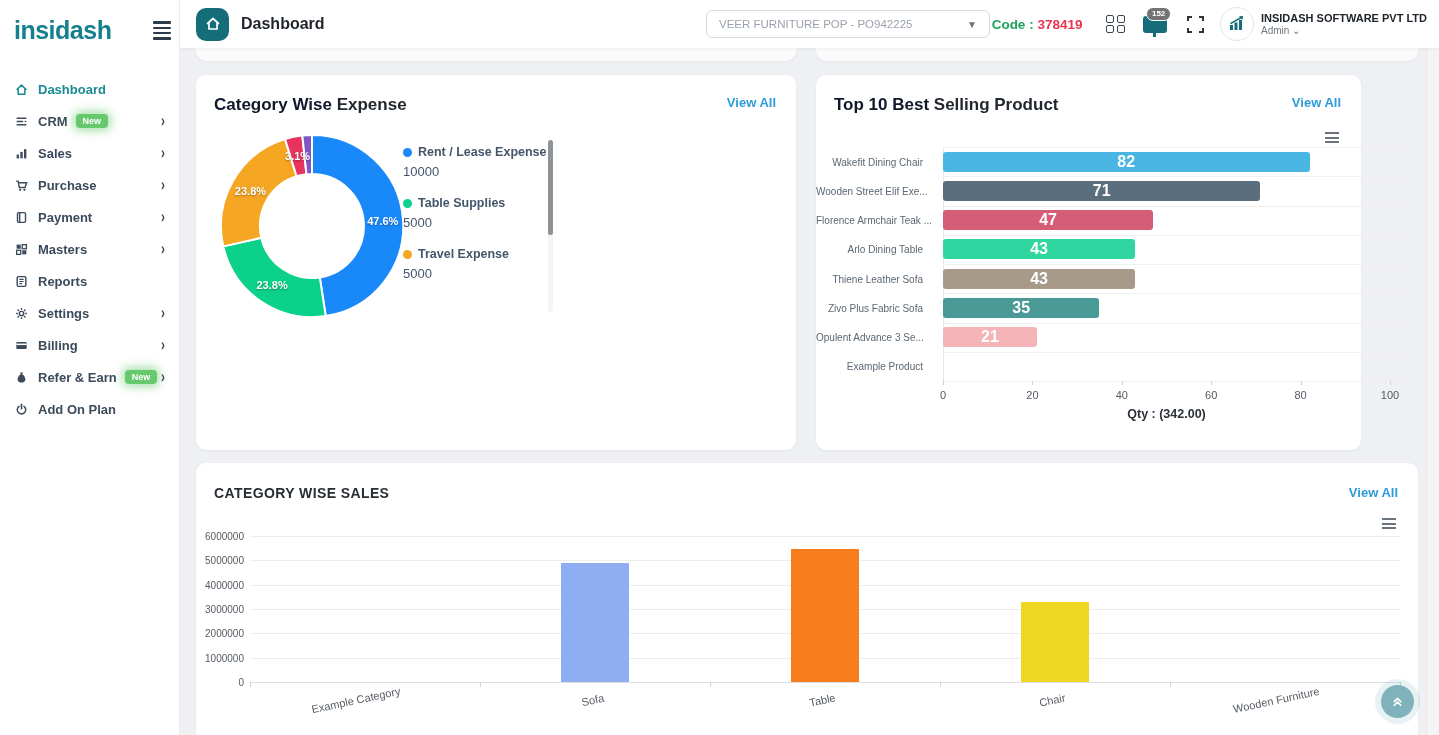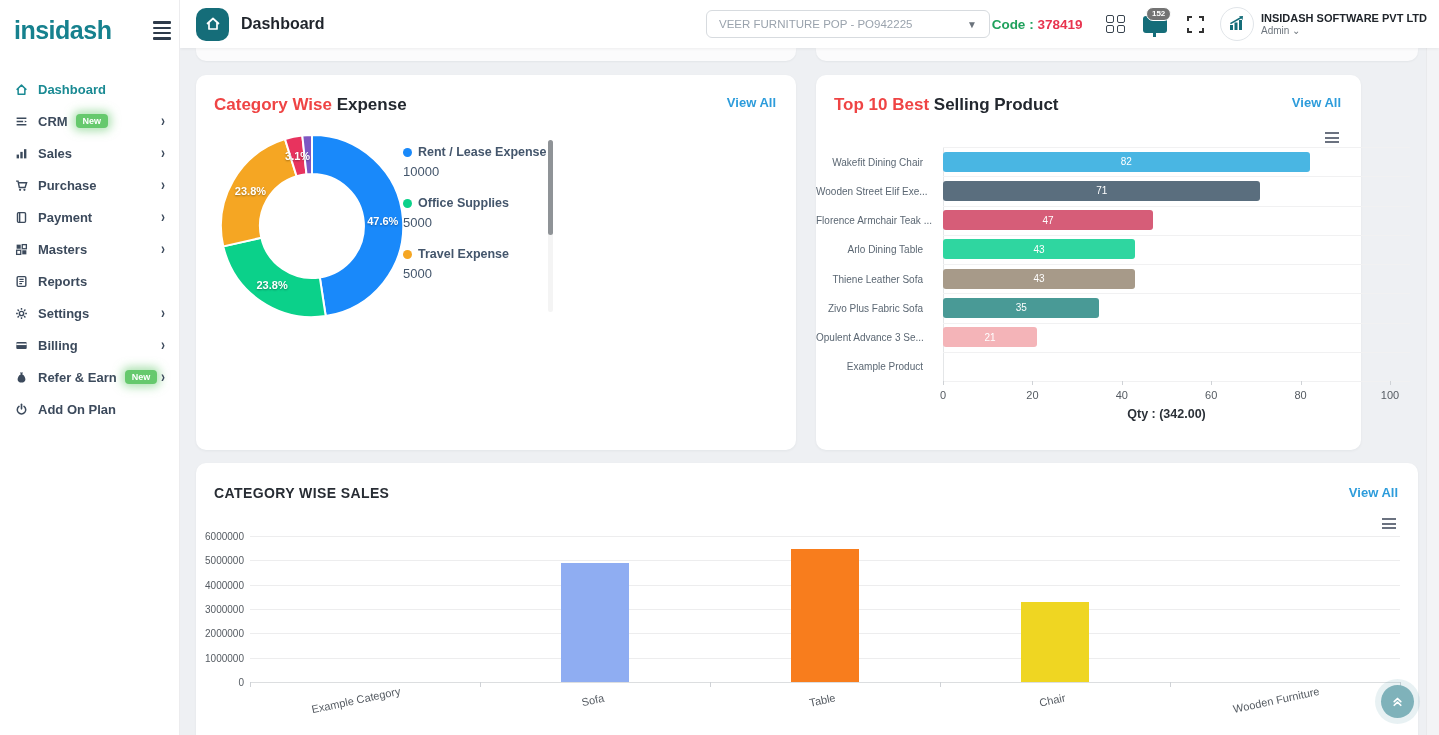--- a/index.html
+++ b/index.html
@@ -46,21 +46,21 @@
   .avatar { width:34px; height:34px; border-radius:50%; border:1px solid #e1e5e9; background:#fff; display:flex; align-items:center; justify-content:center; }
   .org-name { font-size:11px; font-weight:bold; color:#20252b; line-height:1.25; }
   .org-role { font-size:10px; color:#6e767e; }
 
   
   .content { position:relative; width:1259px; height:687px; background:#eef0f3; overflow:hidden; }
   .card { position:absolute; background:#fff; border-radius:10px; box-shadow:0 1px 3px rgba(25,30,40,.05); }
   .card-partial { position:absolute; top:0; height:13px; background:#fbfbfc; border-radius:0 0 10px 10px; box-shadow:0 1px 2px rgba(25,30,40,.05); }
   .card-head { display:flex; align-items:flex-start; padding:20px 20px 0 18px; }
   .card-title { font-size:17px; font-weight:bold; color:#23282f; }
-  .card-title .accent { color:#ef4444; }
+  .card-title .accent { color:#0f172a; }
   .view-all { margin-left:auto; color:#2d9cdb; font-size:13px; font-weight:bold; cursor:pointer; }
   .chart-menu { position:absolute; right:20px; top:55px; display:flex; flex-direction:column; gap:2.5px; cursor:pointer; padding:2px; }
   .chart-menu i { width:14px; height:2px; background:#6b7280; }
 
   
   .donut-wrap { position:absolute; left:23px; top:58px; width:186px; height:186px; }
   .donut-label { position:absolute; transform:translate(-50%,-50%); color:#fff; font-size:11px; font-weight:bold; text-shadow:0 1px 2px rgba(0,0,0,.35); white-space:nowrap; }
   .legend { position:absolute; left:207px; top:70px; width:140px; }
   .legend-item { margin-bottom:17px; }
   .lg-top { display:flex; align-items:center; gap:6px; }
@@ -69,21 +69,21 @@
   .lg-val { font-size:13px; color:#44566c; margin-top:5px; }
   .mini-scroll { position:absolute; left:352px; top:65px; width:5px; height:172px; background:#f4f4f4; border-radius:3px; }
   .mini-thumb { position:absolute; left:0; top:0; width:5px; height:95px; background:#8f9397; border-radius:3px; cursor:pointer; }
 
   
   .hbar-area { position:absolute; left:0; top:72px; width:602px; height:234px; }
   .hbar-sep { position:absolute; left:127px; width:467px; height:1px; background:#f1f1f2; }
   .hbar-axis { position:absolute; left:127px; top:0; width:1px; height:234px; background:#e4e6e8; }
   .hbar-label { position:absolute; left:0; width:117px; text-align:right; font-size:10px; color:#5b6773; padding-right:10px; white-space:nowrap; }
   .hbar { position:absolute; height:20px; border-radius:3px; display:flex; align-items:center; justify-content:center; cursor:pointer; }
-  .hbar span { color:#fff; font-size:10px; font-weight:normal; }
+  .hbar span { color:#fff; font-size:16px; font-weight:bold; }
   .hx-tick { position:absolute; transform:translateX(-50%); font-size:11px; color:#555b62; }
   .hx-tickmark { position:absolute; width:1px; height:4px; background:#cfd2d6; }
   .hx-title { position:absolute; font-size:12.5px; font-weight:bold; color:#2b3138; transform:translateX(-50%); }
 
   
   .sales-title { font-size:14px; font-weight:bold; color:#282d34; letter-spacing:.4px; }
   .v-grid { position:absolute; height:1px; background:#ededee; }
   .v-ylab { position:absolute; text-align:right; width:48px; font-size:10px; color:#555b62; }
   .v-bar { position:absolute; cursor:pointer; }
   .v-base { position:absolute; height:1px; background:#dcdee0; }
@@ -302,21 +302,21 @@
             <div class="legend-item">
               <div class="lg-top">
                 <span class="lg-dot" style="background:#1989fa"></span>
                 <span class="lg-label">Rent / Lease Expense</span>
               </div>
               <div class="lg-val">10000</div>
             </div>
             <div class="legend-item">
               <div class="lg-top">
                 <span class="lg-dot" style="background:#0bd18a"></span>
-                <span class="lg-label">Office Supplies</span>
+                <span class="lg-label">Table Supplies</span>
               </div>
               <div class="lg-val">5000</div>
             </div>
             <div class="legend-item">
               <div class="lg-top">
                 <span class="lg-dot" style="background:#f5a623"></span>
                 <span class="lg-label">Travel Expense</span>
               </div>
               <div class="lg-val">5000</div>
             </div>

